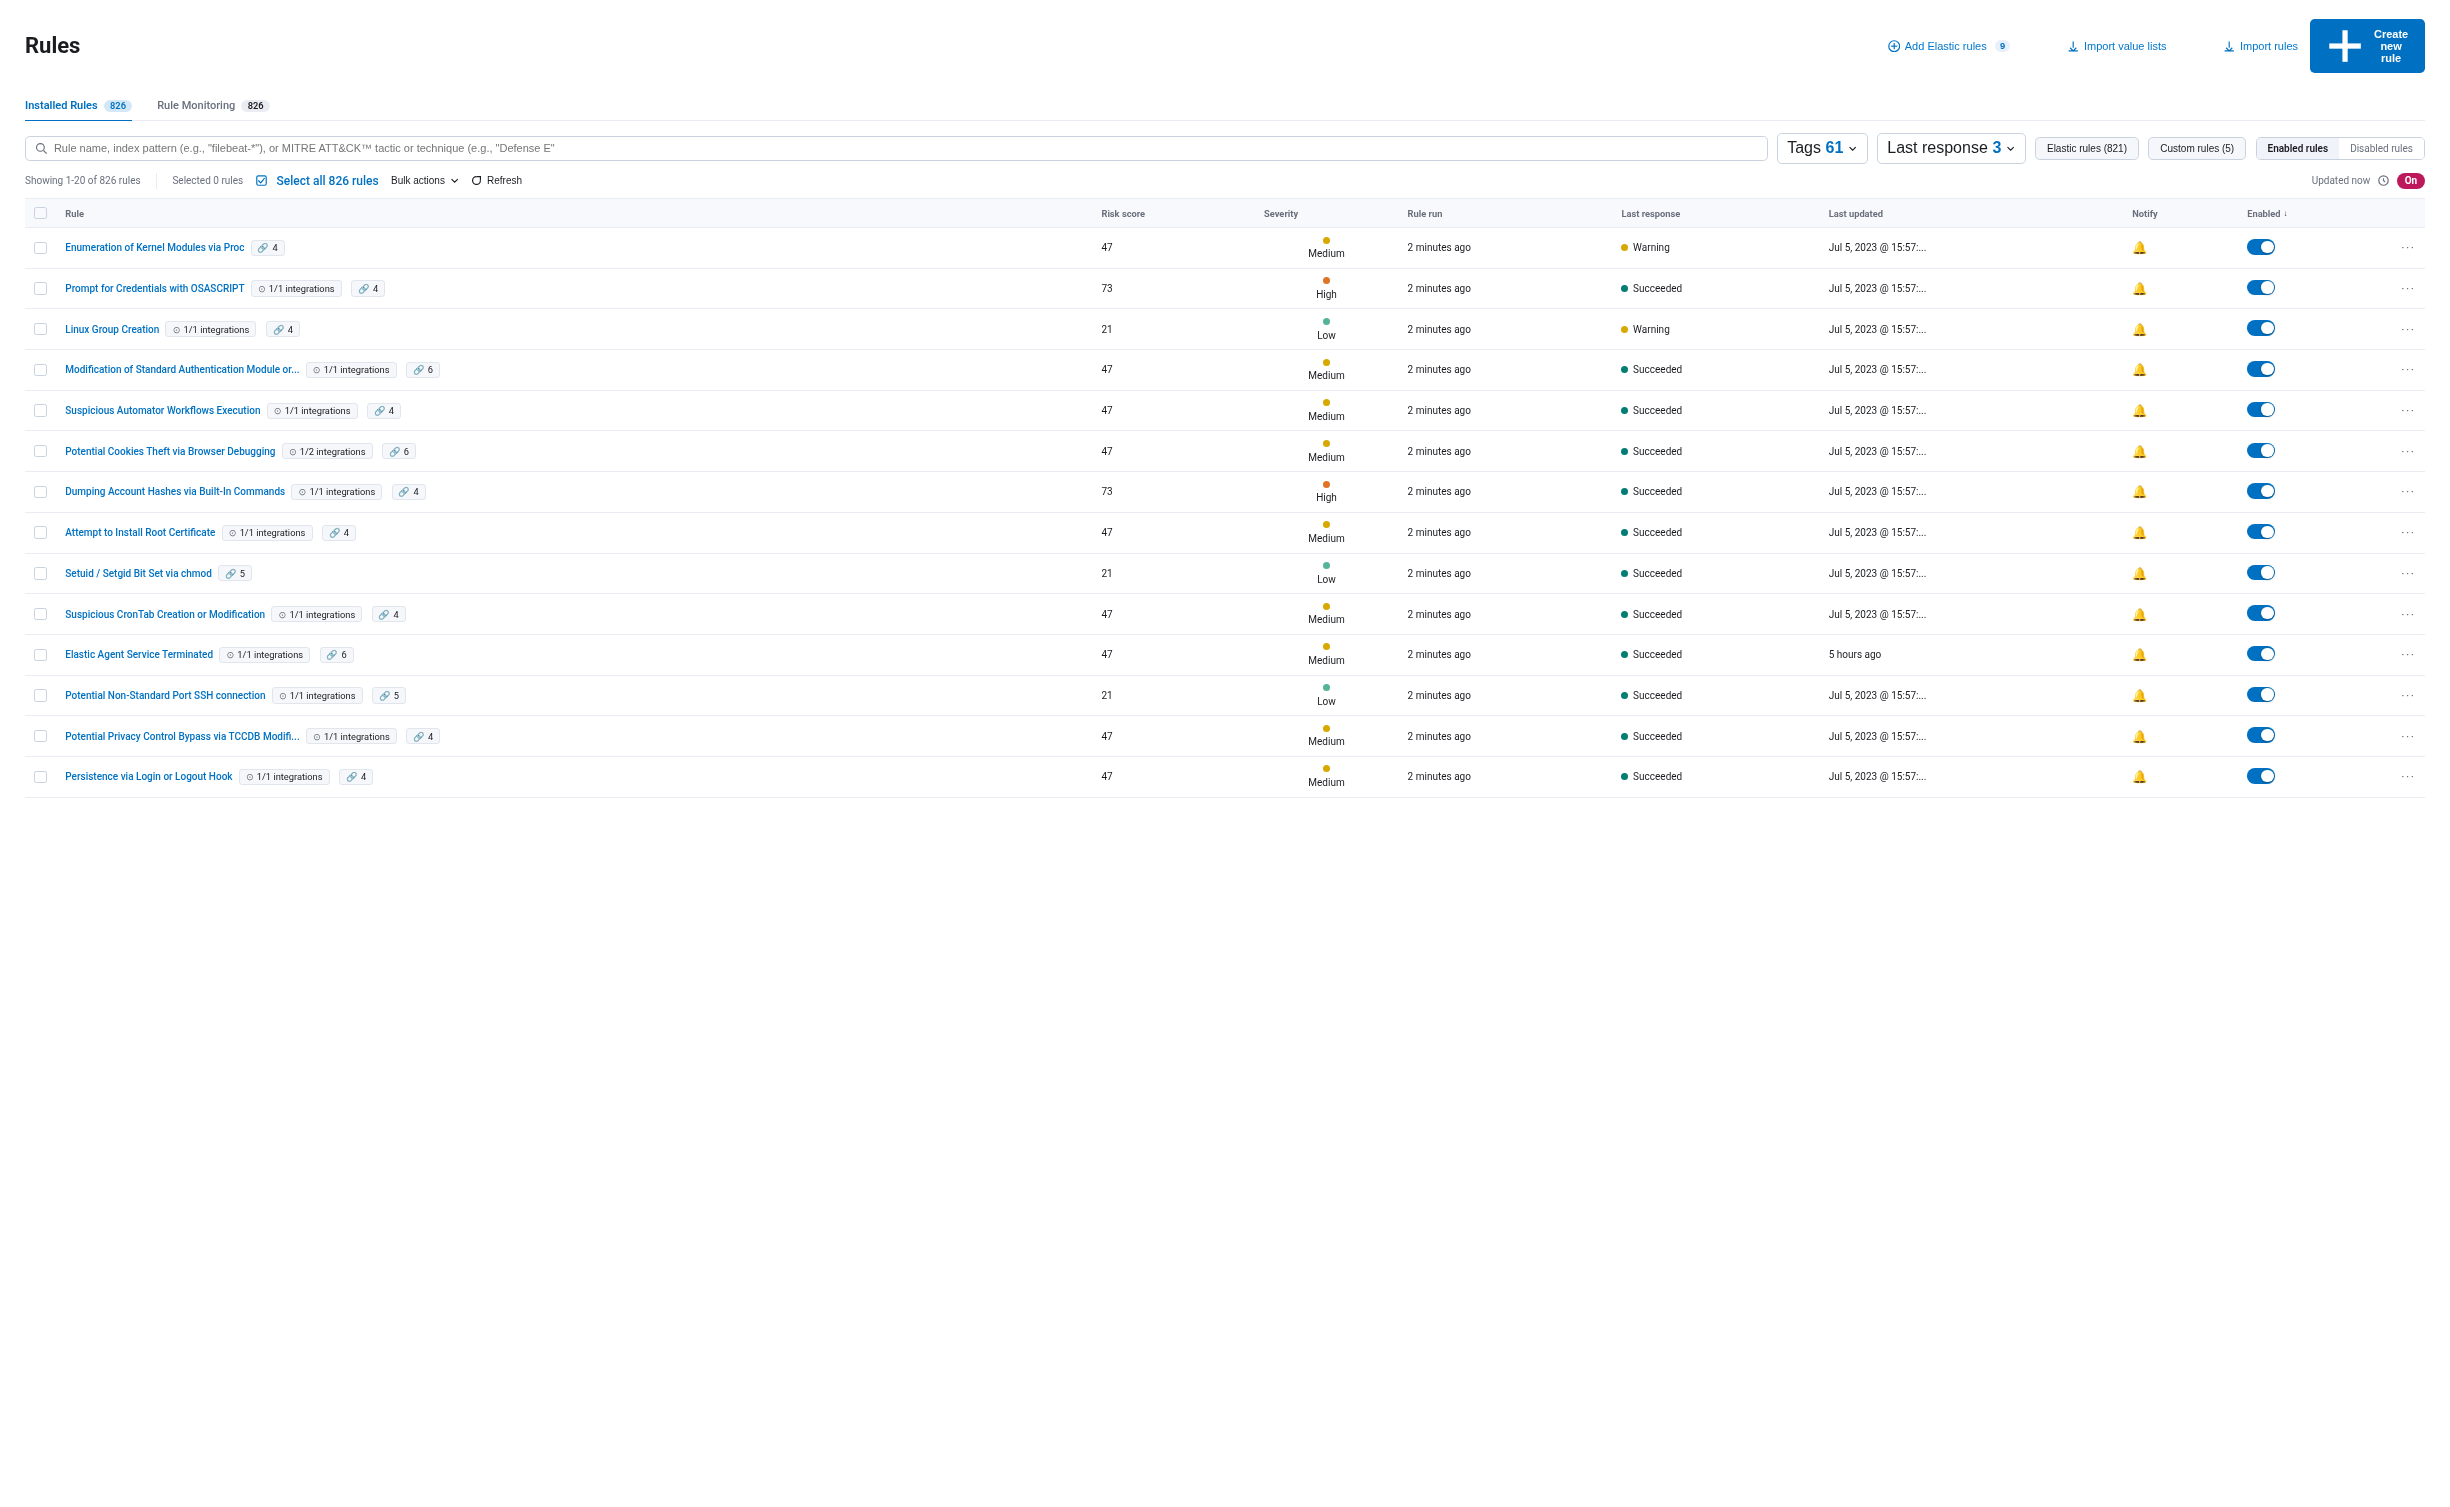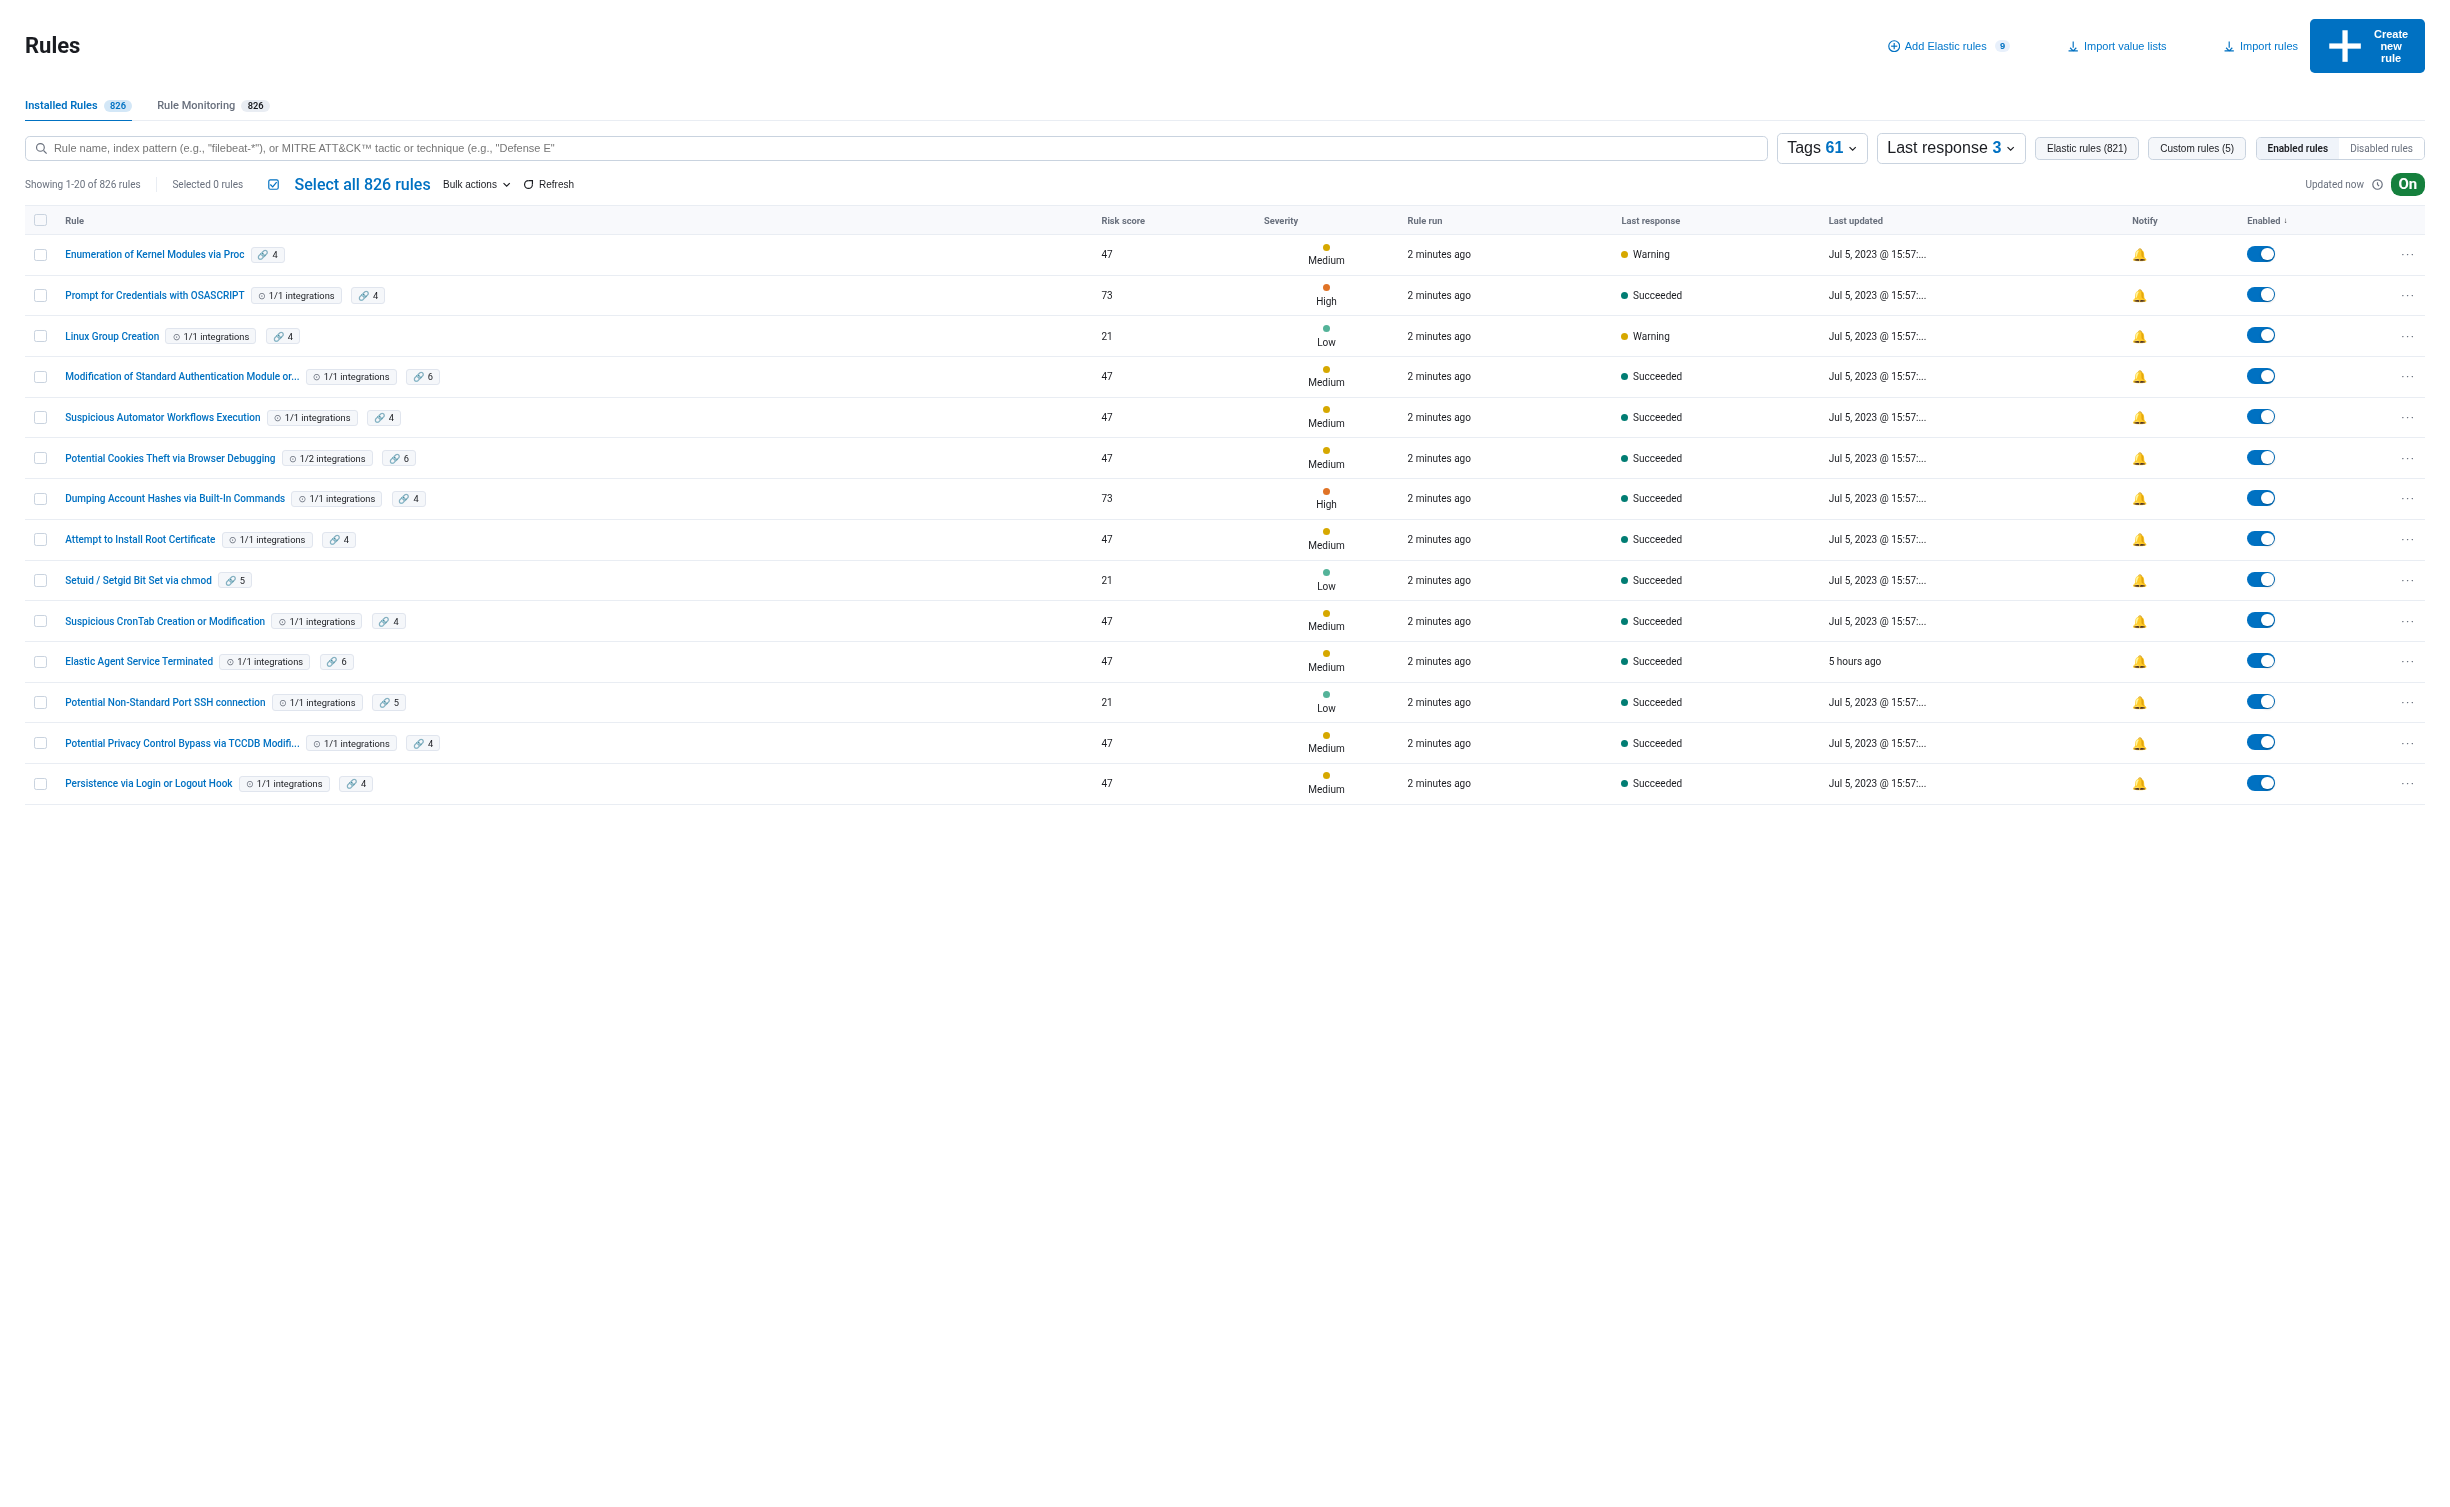--- a/index.html
+++ b/index.html
@@ -32,25 +32,25 @@
     .filter-btn .count { color: #0071c2; font-weight: 700; }
     .toggle-group { display: flex; border: 0.8px solid #c9d3df; border-radius: 4.7px; overflow: hidden; margin-left: auto; }
     .toggle-opt { padding: 5.4px 11px; font-size: 10px; cursor: pointer; background: #fff; color: #69707d; white-space: nowrap; }
     .toggle-opt.active { background: #f0f4fa; color: #1a1c21; font-weight: 600; }
     .elastic-rules-btn { background: #f5f7fa; border: 0.8px solid #c9d3df; border-radius: 4.7px; padding: 5.4px 11px; font-size: 10px; cursor: pointer; color: #1a1c21; white-space: nowrap; }
     .custom-rules-btn { background: #f5f7fa; border: 0.8px solid #c9d3df; border-radius: 4.7px; padding: 5.4px 11px; font-size: 10px; cursor: pointer; color: #1a1c21; white-space: nowrap; }
 
     
     .toolbar { display: flex; align-items: center; gap: 12.4px; margin-bottom: 9.3px; }
     .toolbar-info { font-size: 10px; color: #69707d; }
-    .toolbar-link { color: #0071c2; font-size: 16px; cursor: pointer; font-weight: 500; text-decoration: none; display: flex; align-items: center; gap: 16px; margin-left: 12px; }
+    .toolbar-link { color: #0071c2; font-size: 12px; cursor: pointer; font-weight: 500; text-decoration: none; display: flex; align-items: center; gap: 10px; }
     .toolbar-action { display: flex; align-items: center; gap: 4.7px; font-size: 10px; cursor: pointer; color: #1a1c21; font-weight: 500; background: none; border: none; }
     .toolbar-right { margin-left: auto; display: flex; align-items: center; gap: 7.8px; font-size: 10px; color: #69707d; }
     .on-toggle { display: flex; align-items: center; gap: 4.7px; font-size: 10px; font-weight: 600; color: #1a1c21; }
-    .on-pill { background: #15803d; color: #fff; border-radius: 9.3px; padding: 2.3px 7.8px; font-size: 15px; font-weight: 700; cursor: pointer; text-align: center; }
+    .on-pill { background: #be185d; color: #fff; border-radius: 9.3px; padding: 2.3px 7.8px; font-size: 10px; font-weight: 700; cursor: pointer; text-align: center; }
 
     
     .rules-table { width: 100%; border-collapse: collapse; }
     .rules-table th { text-align: left; font-size: 9.3px; font-weight: 700; color: #69707d; padding: 7.8px 9.3px; border-bottom: 1.6px solid #e9edf3; border-top: 0.8px solid #e9edf3; background: #f8f9fc; white-space: nowrap; }
     .rules-table td { padding: 8.5px 9.3px; border-bottom: 0.8px solid #e9edf3; vertical-align: middle; font-size: 10px; }
     .rule-name-link { color: #0071c2; text-decoration: none; font-size: 10px; font-weight: 500; cursor: pointer; }
     .tag-pill { display: inline-flex; align-items: center; gap: 3.1px; background: #f5f7fa; border: 0.8px solid #e0e5ee; border-radius: 3.1px; padding: 1.6px 6.2px; font-size: 9.3px; color: #1a1c21; margin-right: 3.1px; }
     .tag-pill .icon { font-size: 9.3px; color: #69707d; }
 
     

